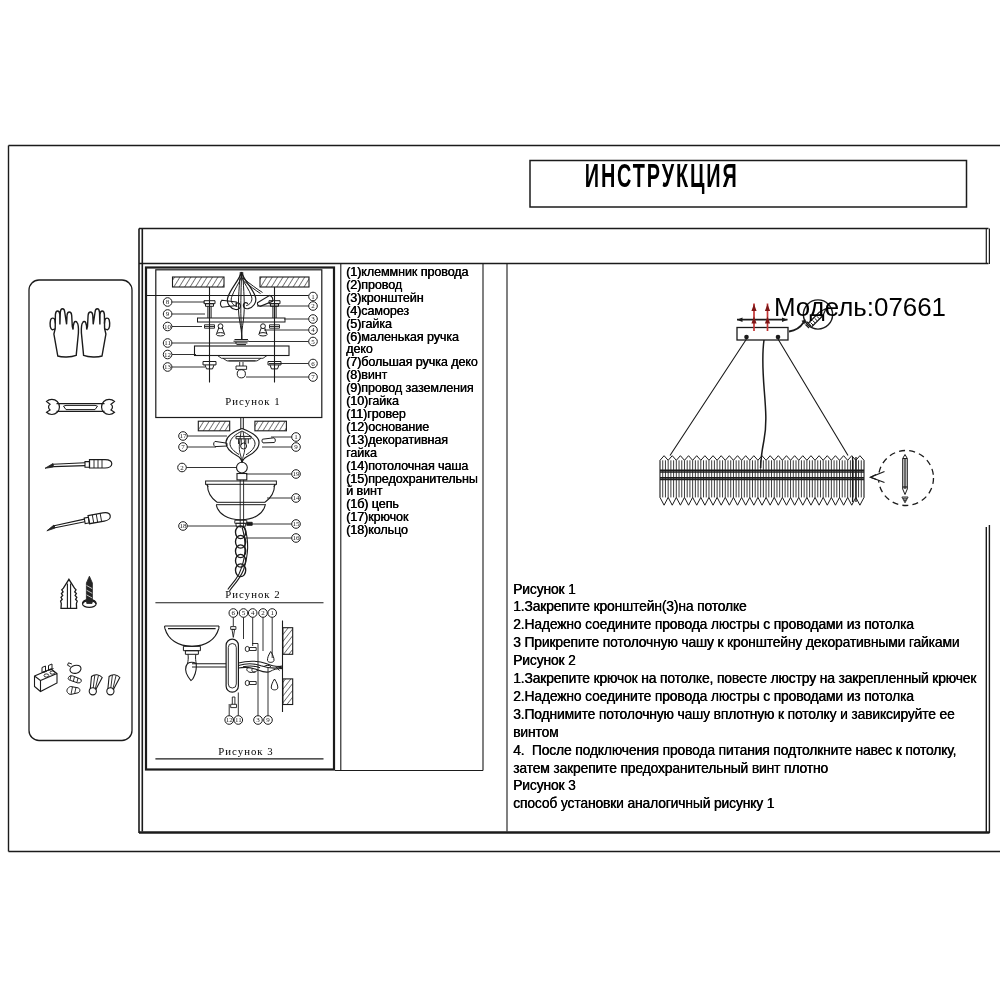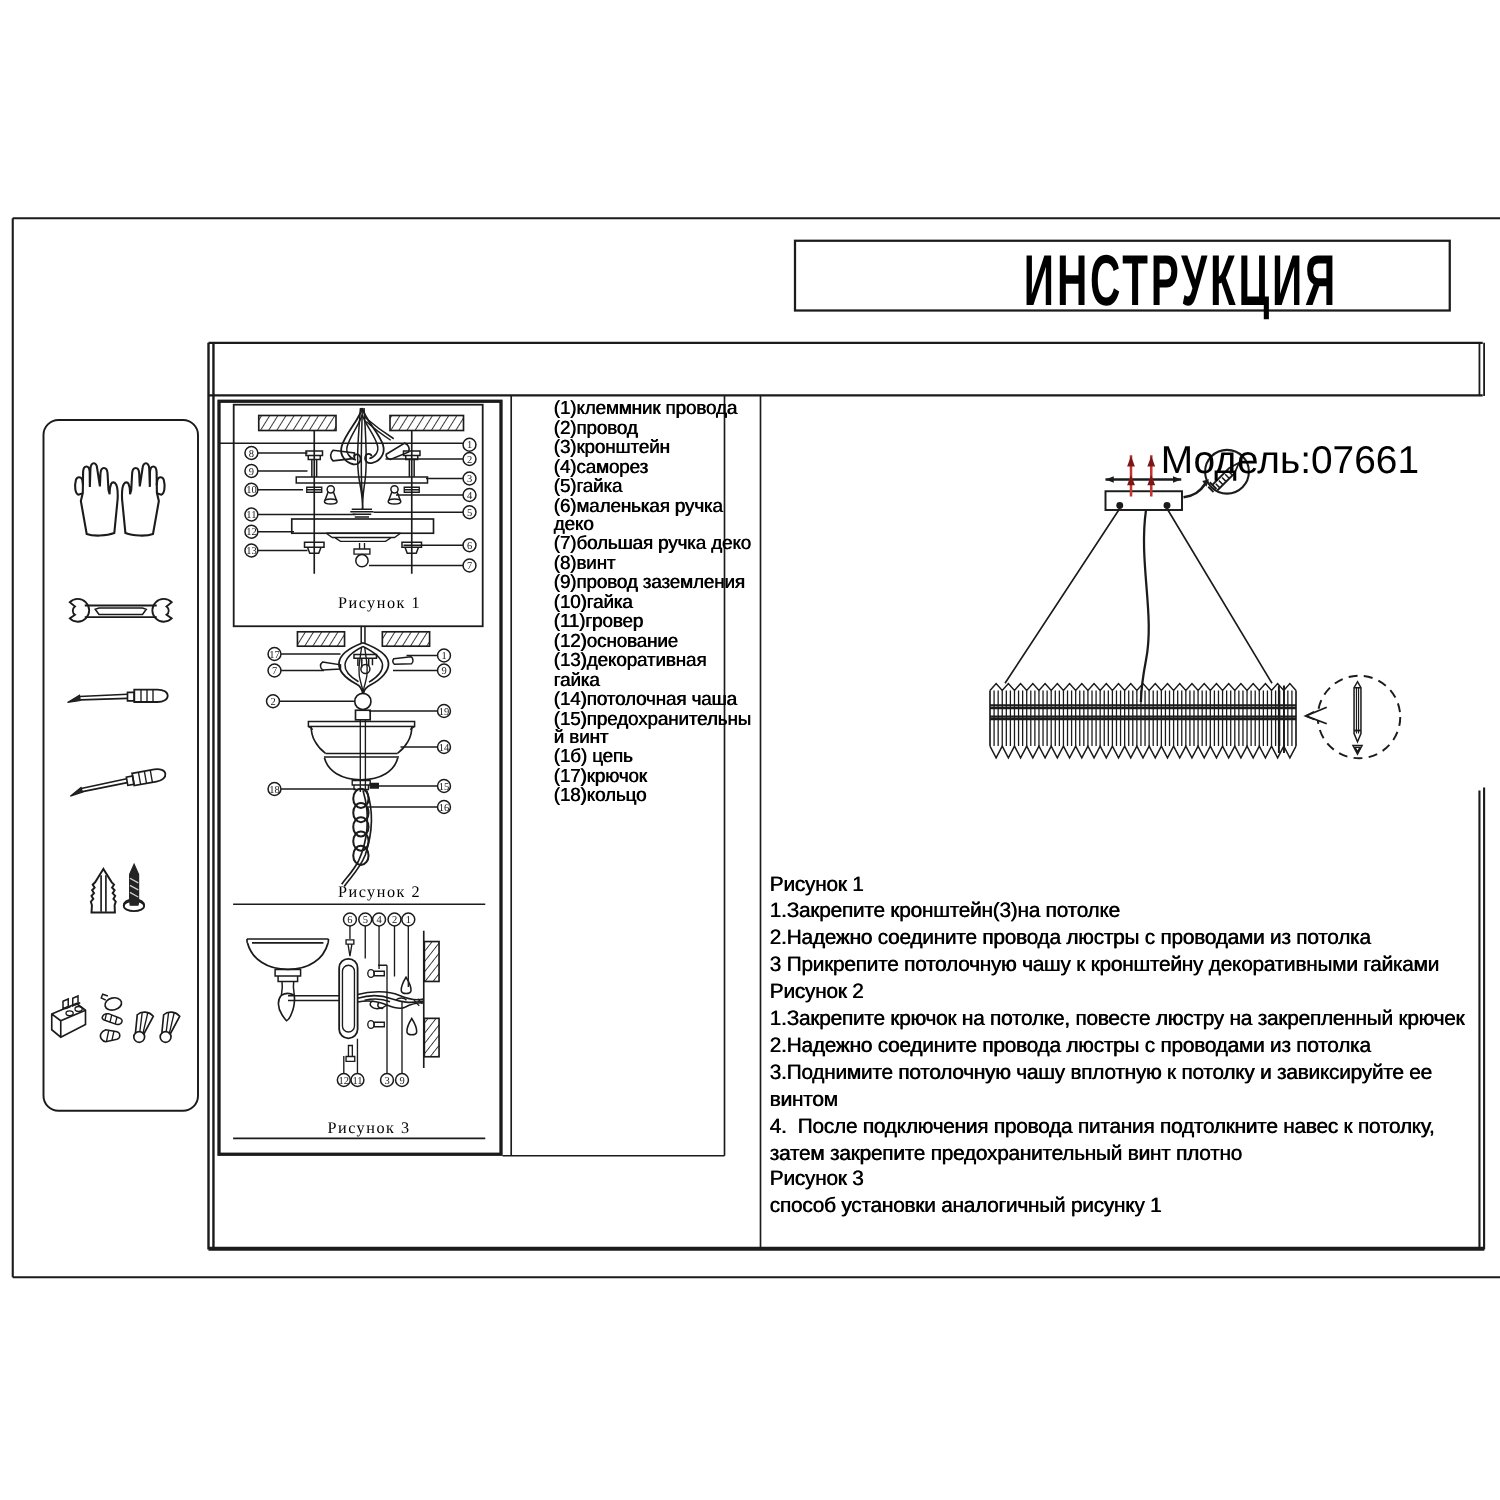--- a/index.html
+++ b/index.html
@@ -1,23 +1,23 @@
 <!DOCTYPE html>
 <html><head><meta charset="utf-8">
 <style>
 html,body{margin:0;padding:0;background:#fff;}
 #page{position:relative;width:1000px;height:1000px;background:#fff;overflow:hidden;
   font-family:"Liberation Sans",sans-serif;color:#000;}
 .t{position:absolute;white-space:pre;}
-#title{left:530px;top:163px;width:437px;height:49px;line-height:49px;text-align:right;
-  font-size:48px;font-weight:bold;letter-spacing:0px;}
+#title{left:530px;top:151px;width:437px;height:49px;line-height:49px;text-align:left;
+  font-size:34px;font-weight:bold;letter-spacing:0px;}
 #title span{display:inline-block;transform:scaleX(0.584);transform-origin:center;
   letter-spacing:3.2px;}
 #model{left:700px;top:263.5px;width:246px;text-align:right;font-size:25.9px;margin-top:29px;}
-#parts{left:346px;top:266px;font-size:12.6px;line-height:12.9px;letter-spacing:-0.1px;text-shadow:0.4px 0 0 #000;margin-left:23px;}
+#parts{left:346px;top:266px;font-size:12.6px;line-height:12.9px;letter-spacing:-0.1px;text-shadow:0.4px 0 0 #000;}
 #instr{left:513px;top:580.5px;font-size:13.9px;line-height:17.9px;letter-spacing:-0.16px;text-shadow:0.4px 0 0 #000;}
 </style></head>
 <body>
 <div id="page">
 <svg width="1000" height="1000" viewBox="0 0 1000 1000" style="position:absolute;left:0;top:0" fill="none" stroke="#1b1b1b" stroke-width="1.1">
 <defs>
 <pattern id="hp" patternUnits="userSpaceOnUse" width="4.6" height="4.6" patternTransform="rotate(32)">
 <line x1="0" y1="0" x2="0" y2="4.6" stroke="#1b1b1b" stroke-width="1.15"></line>
 </pattern>
 <pattern id="hp2" patternUnits="userSpaceOnUse" width="4.2" height="4.2" patternTransform="rotate(38)">

